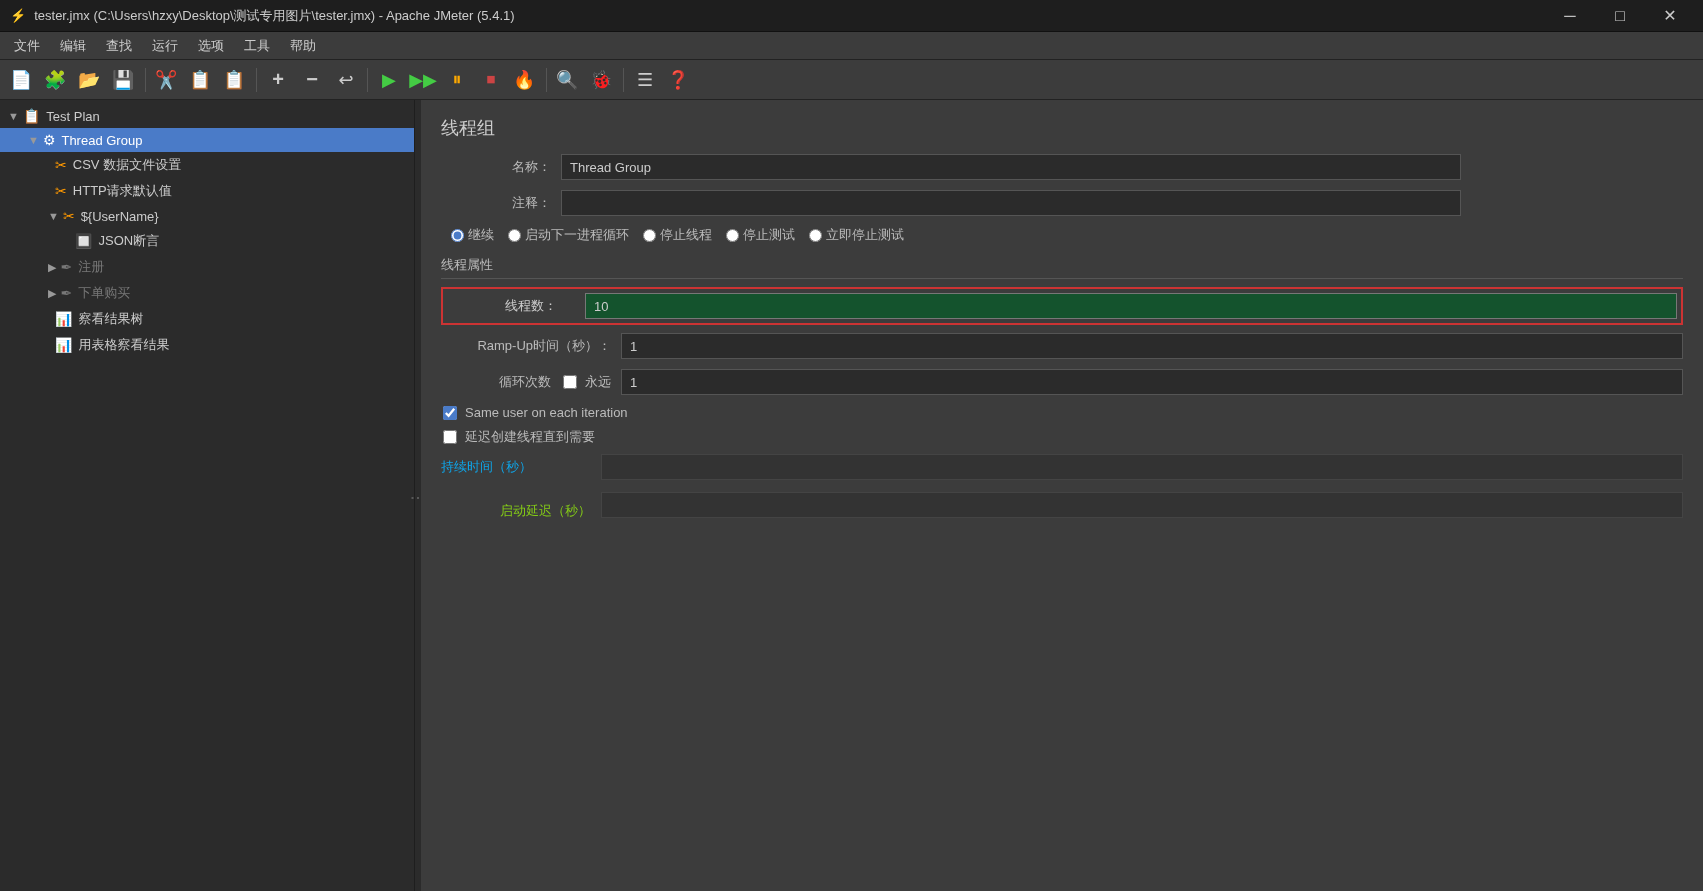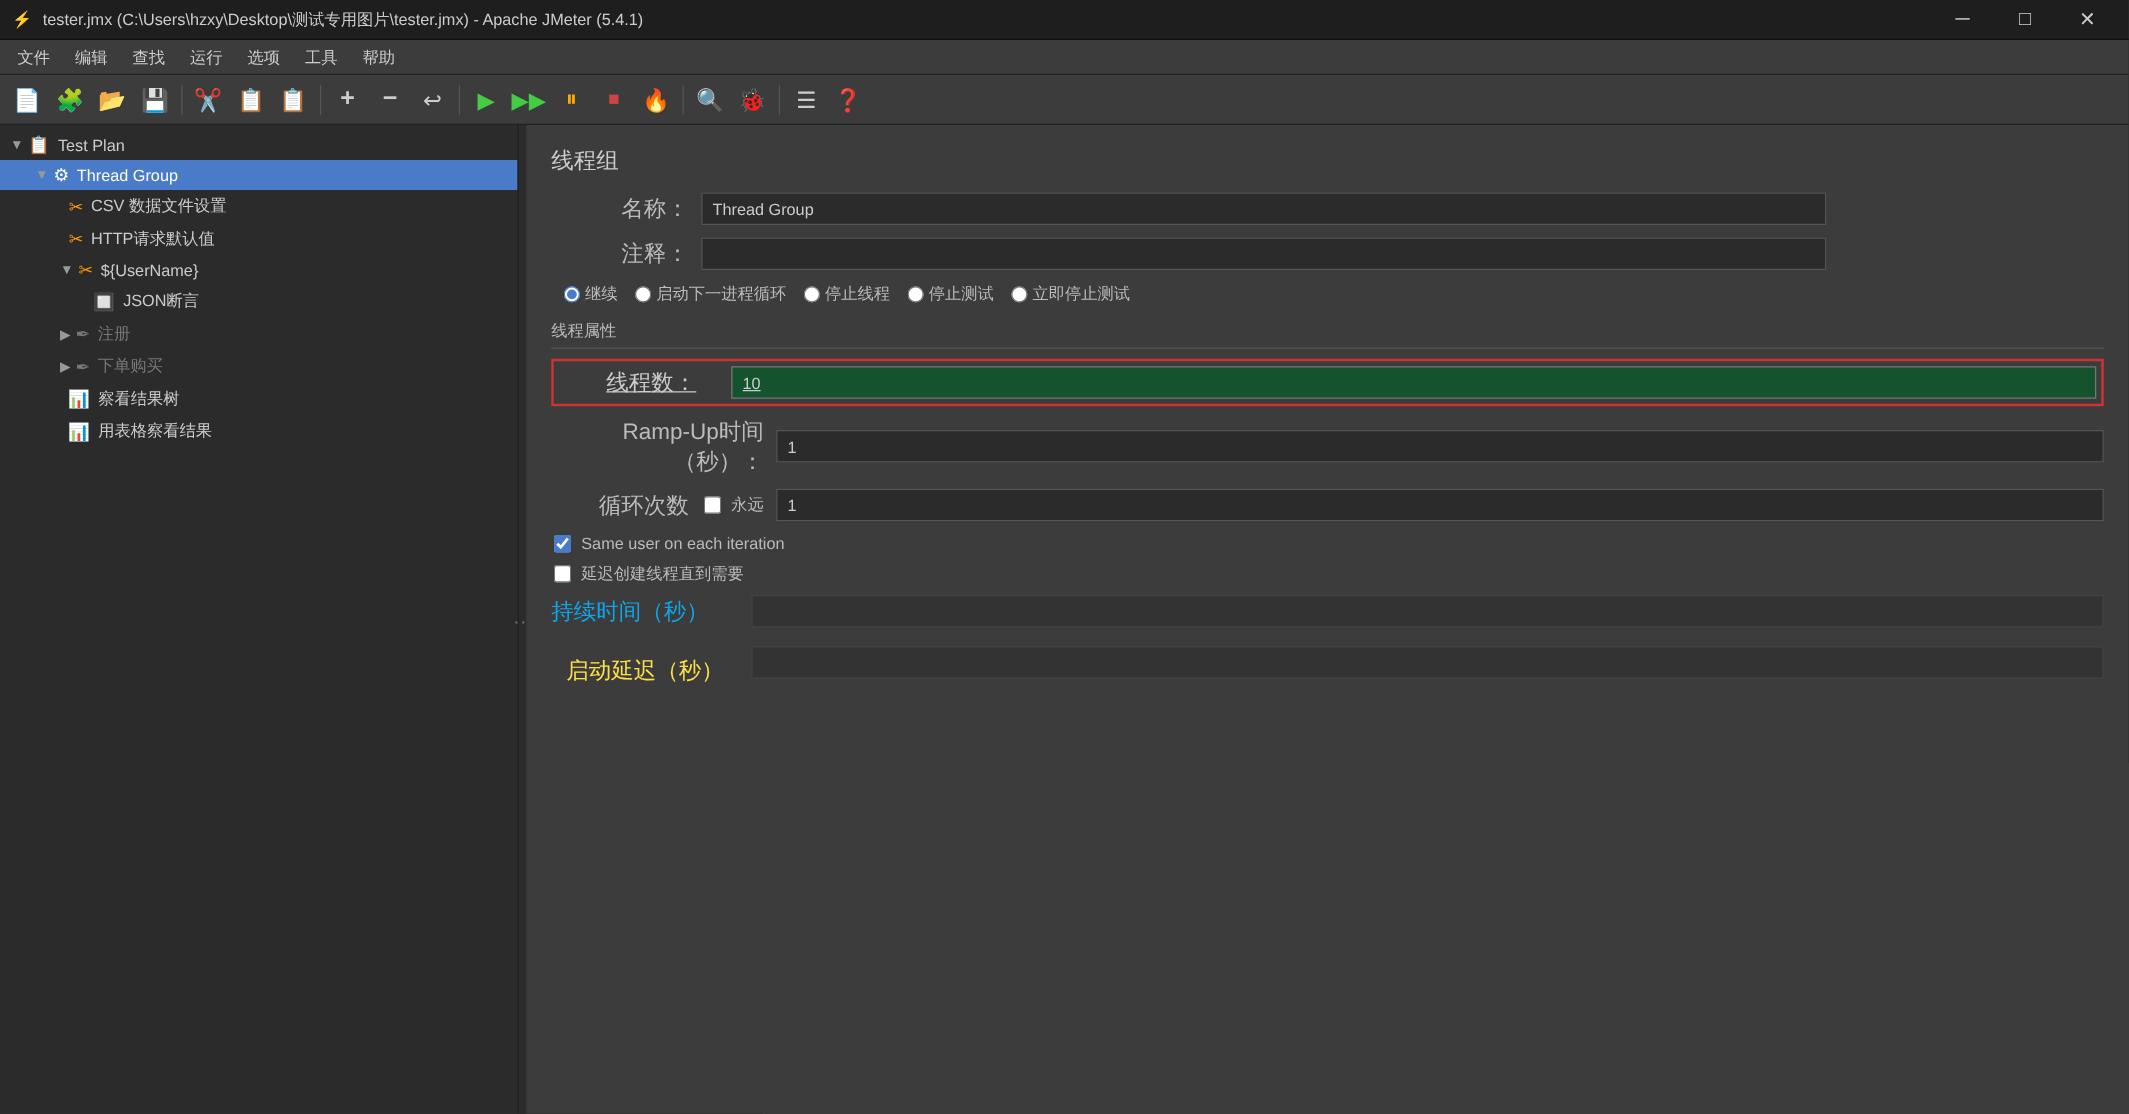--- a/index.html
+++ b/index.html
@@ -108,21 +108,21 @@
     }
 
     .form-row {
       display: flex;
       align-items: center;
       margin-bottom: 10px;
     }
     .form-label {
       width: 120px;
       color: #bbb;
-      font-size: 18px;
+      font-size: 13px;
       text-align: right;
       padding-right: 10px;
       flex-shrink: 0;
     }
     .form-input {
       flex: 1;
       background: #2b2b2b;
       border: 1px solid #555;
       color: #ccc;
       padding: 4px 8px;
@@ -160,21 +160,20 @@
     input[type="radio"] { accent-color: #4a7bc8; cursor: pointer; }
     input[type="checkbox"] { accent-color: #4a7bc8; cursor: pointer; width: 14px; height: 14px; }
 
     
     .highlighted-row {
       border: 2px solid #cc3333;
       padding: 4px;
       display: flex;
       align-items: center;
       margin-bottom: 8px;
-      text-decoration: underline;
     }
     .highlighted-row .form-label {
       color: #ccc;
     }
     .highlighted-row .form-input {
       background: #555;
       border: 1px solid #777;
     }
 
     .checkbox-row {
@@ -398,17 +397,17 @@
       <span>延迟创建线程直到需要</span>
     </label>
 
 
     <div class="form-row">
       <span class="form-label" style="width:160px; text-align:left; padding-right:10px; flex-shrink:0; color:#0ea5e9;">持续时间（秒）</span>
       <input class="form-input disabled-field" type="text" style="width: 600px;" disabled="">
     </div>
 
     <div class="form-row">
-      <span class="form-label" style="width:160px; text-align:center; padding-right:10px; flex-shrink:0; color:#fde047;margin-top:12px;">启动延迟（秒）</span>
+      <span class="form-label" style="width:160px; text-align:right; padding-right:10px; flex-shrink:0; color:#84cc16;margin-top:12px;">启动延迟（秒）</span>
       <input class="form-input disabled-field" type="text" style="width: 600px;" disabled="">
     </div>
   </div>
 </div>
 
 </body></html>

